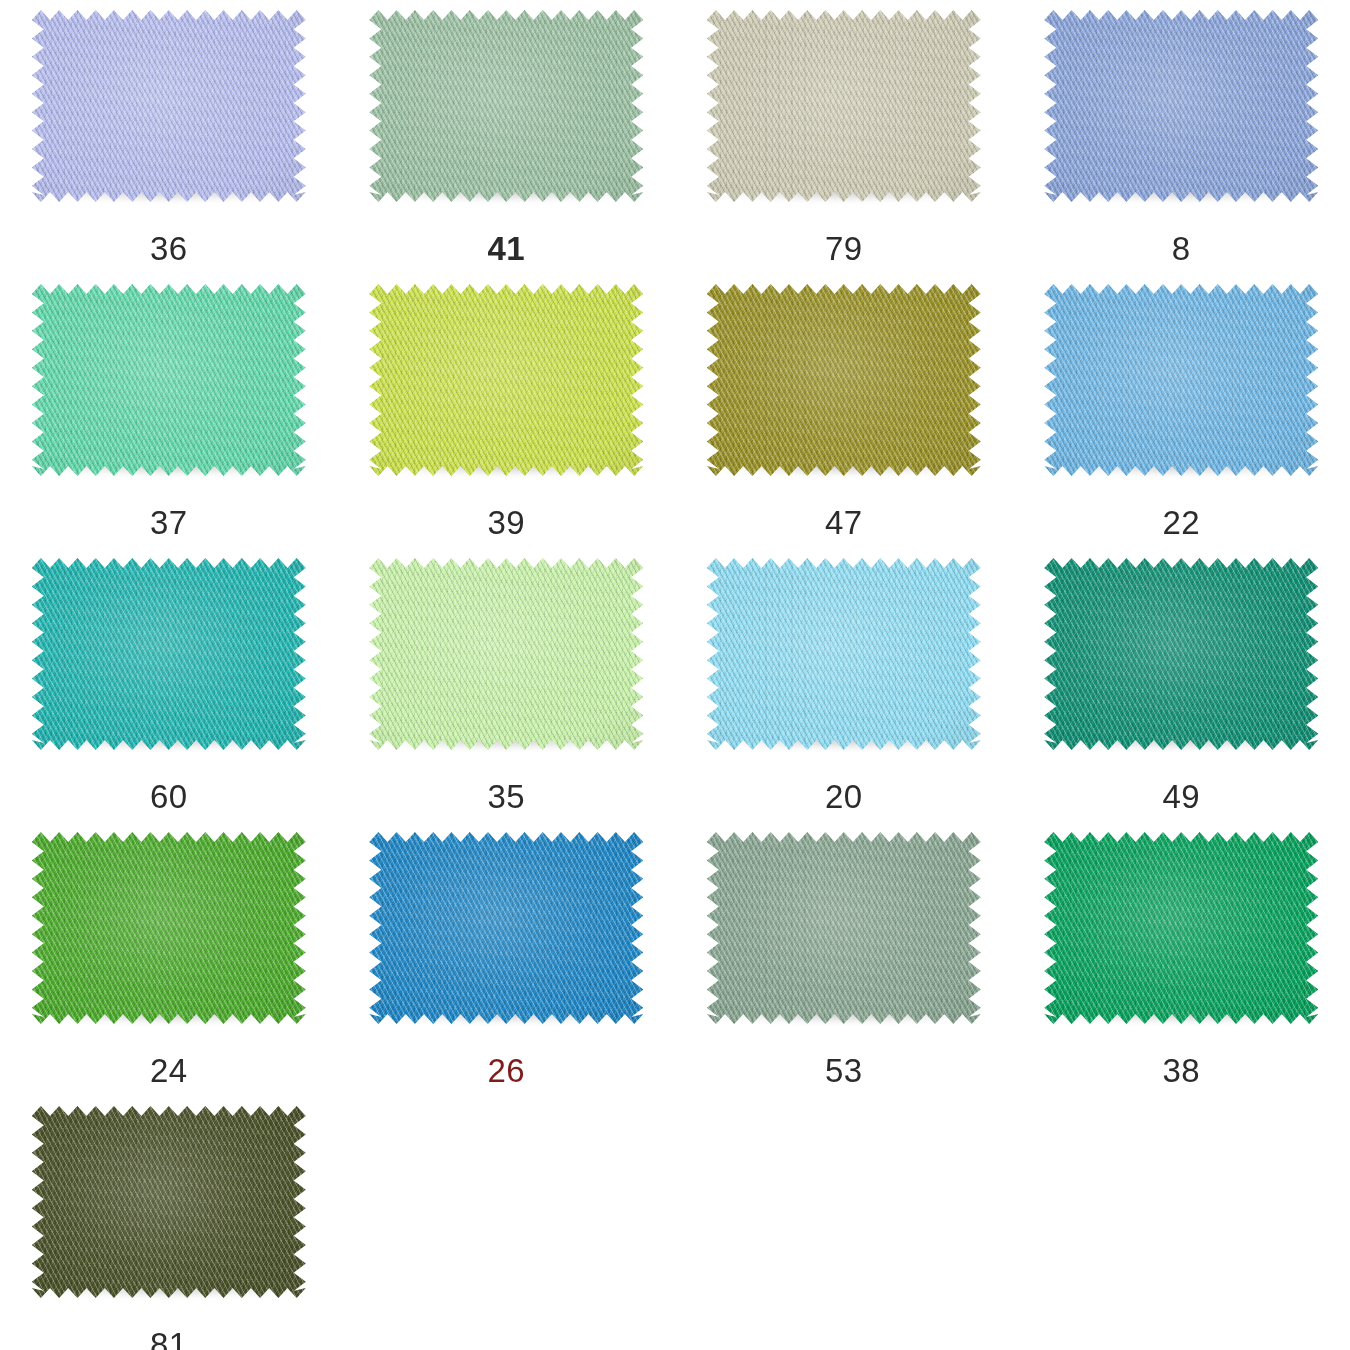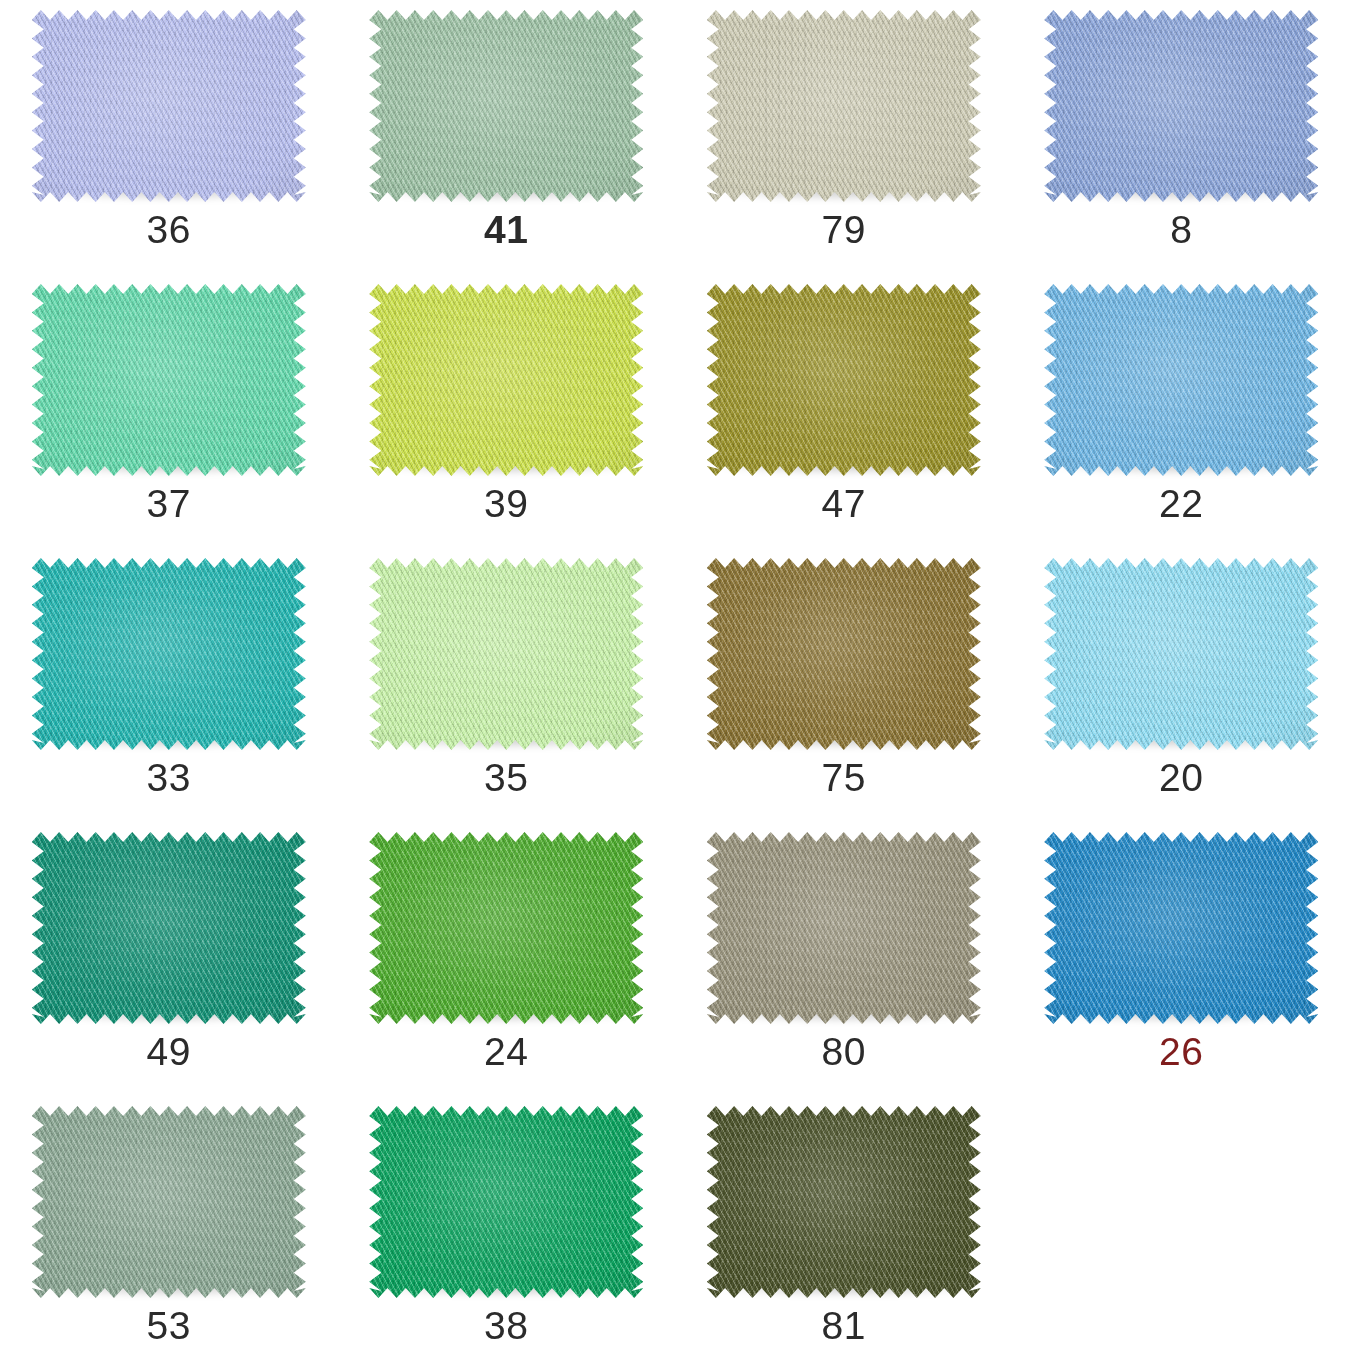--- a/index.html
+++ b/index.html
@@ -120,23 +120,23 @@
     background:
       radial-gradient(ellipse 78% 82% at 46% 44%,
         rgba(255,255,255,0.16) 0%,
         rgba(255,255,255,0.04) 45%,
         rgba(0,0,0,0.00) 70%,
         rgba(0,0,0,0.07) 100%);
   }
 
   
   .swatch-label {
-    margin-top: 8px;
+    margin-top: 30px;
     font-family: "Liberation Sans", sans-serif;
-    font-size: 39px;
+    font-size: 33px;
     font-weight: 400;
     color: #2b2b2b;
     letter-spacing: 0.5px;
     line-height: 1;
     text-align: right;
     user-select: none;
   }
 
   svg.defs-only {
     position: absolute;
@@ -273,47 +273,36 @@
     </div>
     <div class="swatch-cell">
       <div class="swatch-wrap">
         <div class="swatch-shadow"></div>
         <div class="swatch" title="#22b5b0" style="--c: #22b5b0;">
           <div class="fill"></div>
           <div class="weave"></div>
           <div class="shade"></div>
         </div>
       </div>
-      <div class="swatch-label" style="color: rgb(43, 43, 43);">33</div>
+      <div class="swatch-label" style="color: rgb(43, 43, 43);">60</div>
     </div>
     <div class="swatch-cell">
       <div class="swatch-wrap">
         <div class="swatch-shadow"></div>
         <div class="swatch" title="#c7f1a9" style="--c: #c7f1a9;">
           <div class="fill"></div>
           <div class="weave"></div>
           <div class="shade"></div>
         </div>
       </div>
       <div class="swatch-label" style="color: rgb(43, 43, 43);">35</div>
     </div>
     <div class="swatch-cell">
       <div class="swatch-wrap">
         <div class="swatch-shadow"></div>
-        <div class="swatch" title="#8a7333" style="--c: #8a7333;">
-          <div class="fill"></div>
-          <div class="weave"></div>
-          <div class="shade"></div>
-        </div>
-      </div>
-      <div class="swatch-label" style="color: rgb(43, 43, 43);">75</div>
-    </div>
-    <div class="swatch-cell">
-      <div class="swatch-wrap">
-        <div class="swatch-shadow"></div>
         <div class="swatch" title="#8fdcf2" style="--c: #8fdcf2;">
           <div class="fill"></div>
           <div class="weave"></div>
           <div class="shade"></div>
         </div>
       </div>
       <div class="swatch-label" style="color: rgb(43, 43, 43);">20</div>
     </div>
     <div class="swatch-cell">
       <div class="swatch-wrap">
@@ -333,31 +322,20 @@
           <div class="fill"></div>
           <div class="weave"></div>
           <div class="shade"></div>
         </div>
       </div>
       <div class="swatch-label" style="color: rgb(43, 43, 43);">24</div>
     </div>
     <div class="swatch-cell">
       <div class="swatch-wrap">
         <div class="swatch-shadow"></div>
-        <div class="swatch" title="#98937c" style="--c: #98937c;">
-          <div class="fill"></div>
-          <div class="weave"></div>
-          <div class="shade"></div>
-        </div>
-      </div>
-      <div class="swatch-label" style="color: rgb(43, 43, 43);">80</div>
-    </div>
-    <div class="swatch-cell">
-      <div class="swatch-wrap">
-        <div class="swatch-shadow"></div>
         <div class="swatch" title="#2087c6" style="--c: #2087c6;">
           <div class="fill"></div>
           <div class="weave"></div>
           <div class="shade"></div>
         </div>
       </div>
       <div class="swatch-label" style="color: #7f1d1d;">26</div>
     </div>
     <div class="swatch-cell">
       <div class="swatch-wrap">

